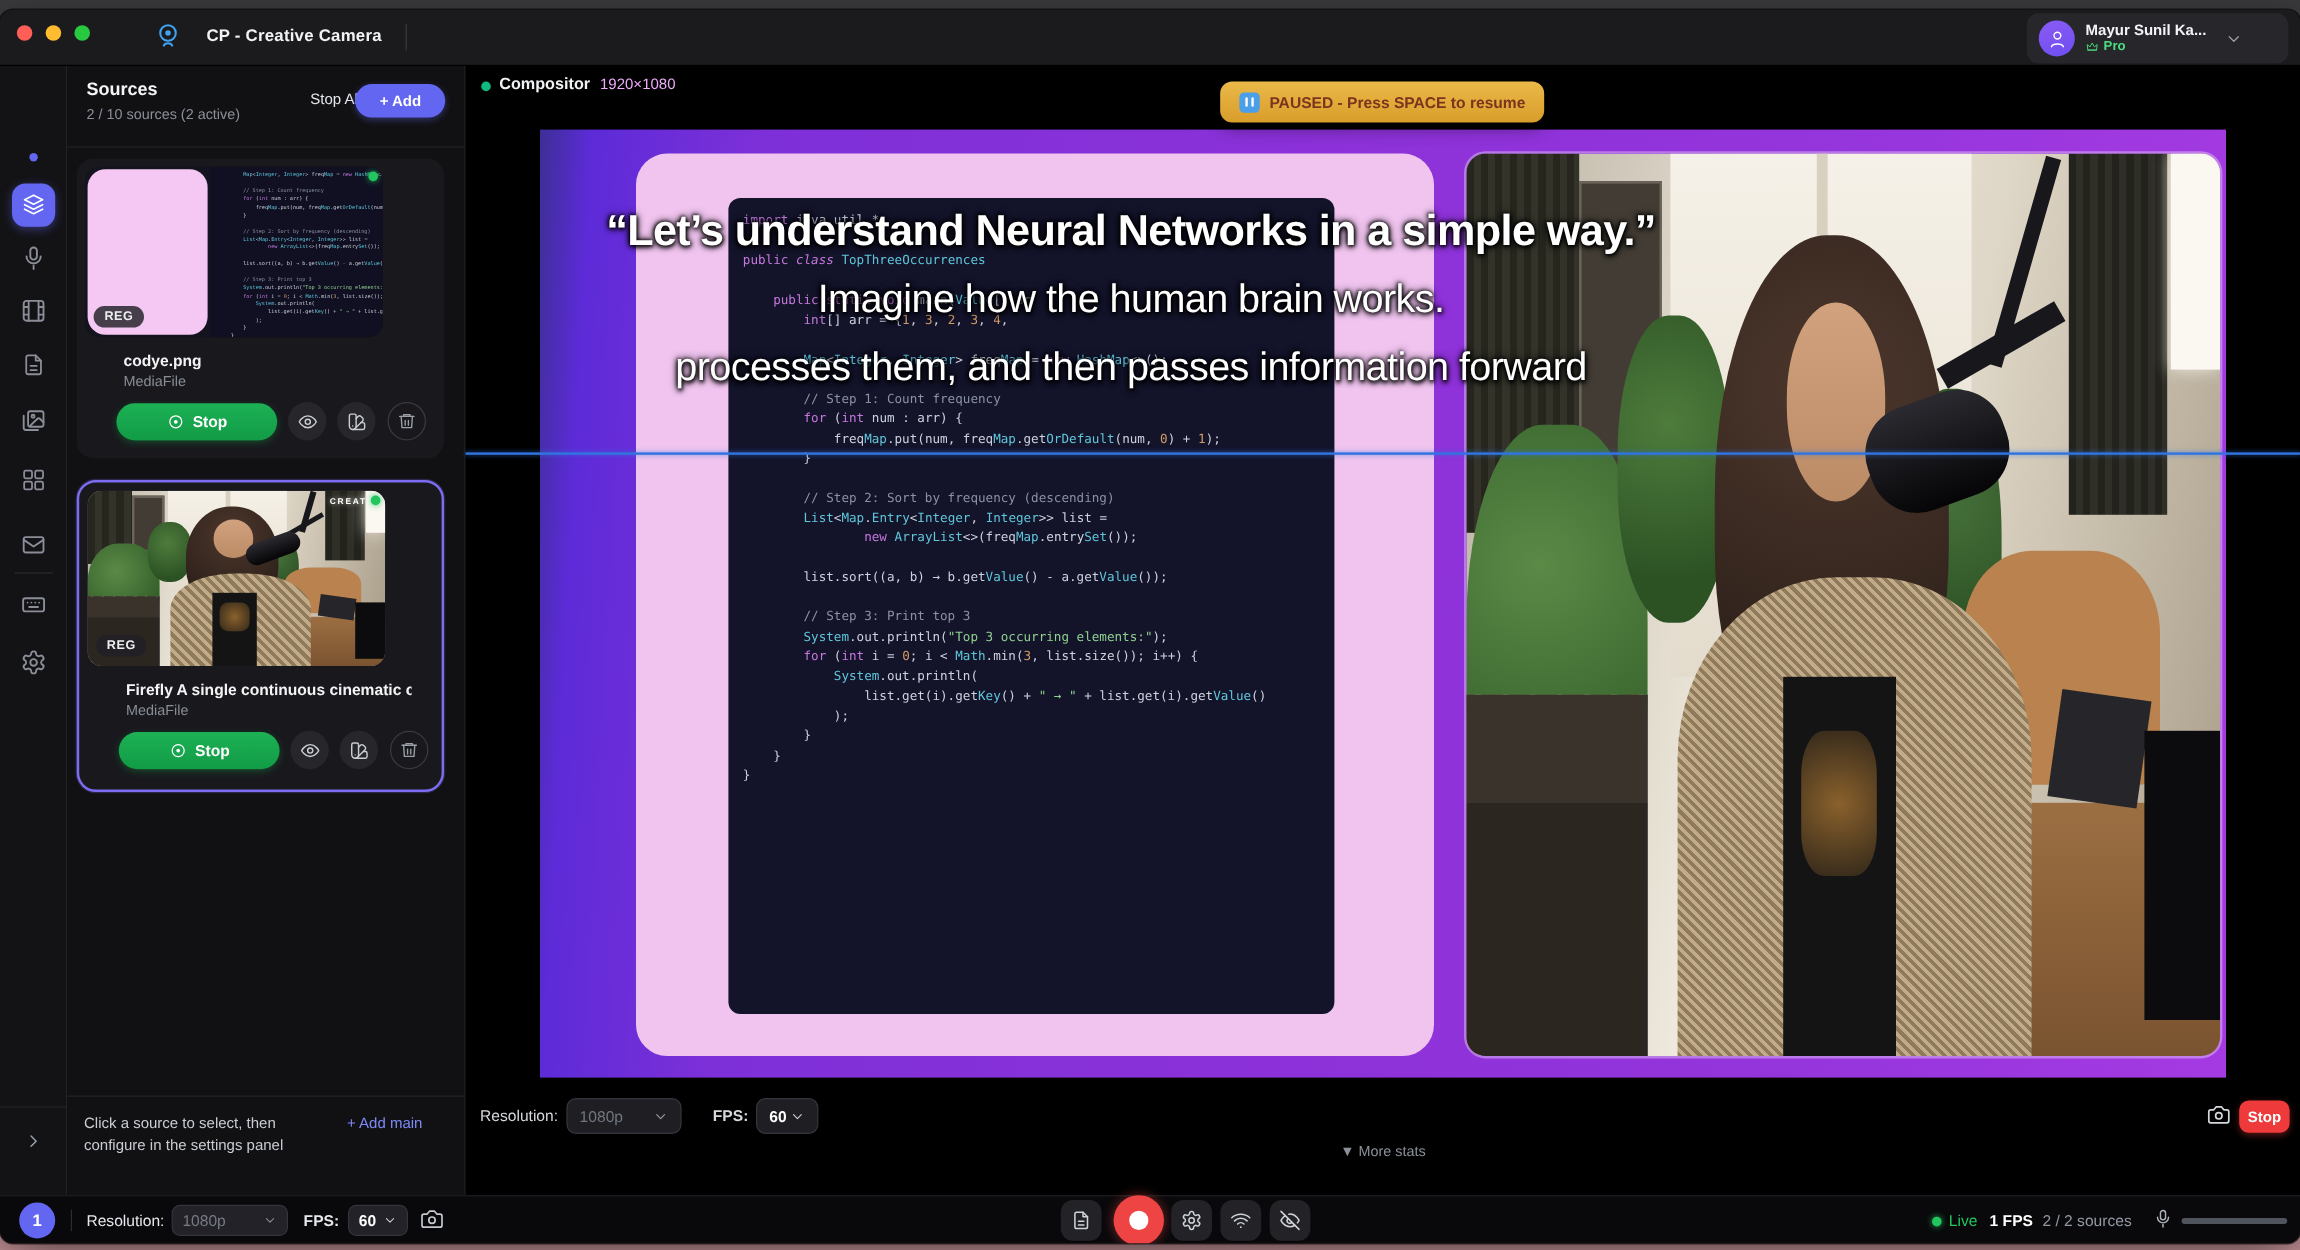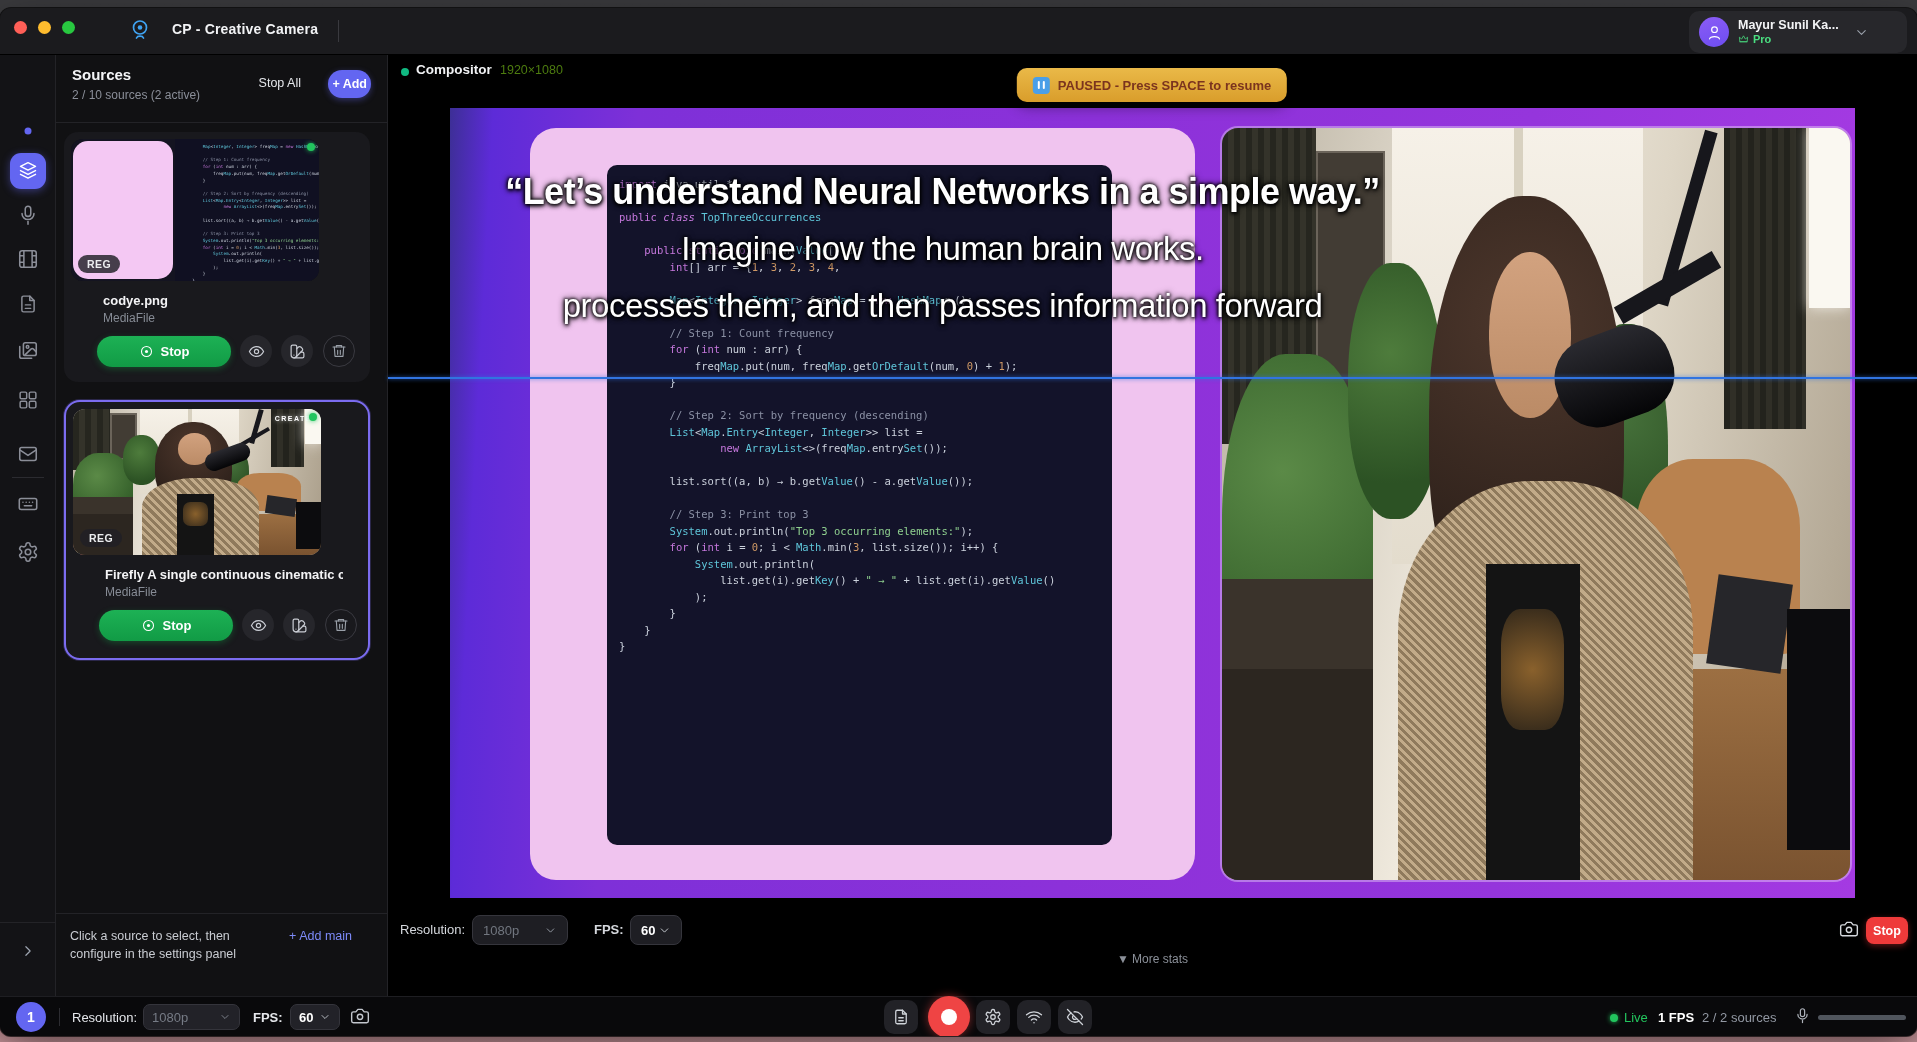--- a/index.html
+++ b/index.html
@@ -27,42 +27,42 @@
   .ricon{position:absolute;left:50%;transform:translate(-50%,-50%);color:#8b8e98}
   .rail-div{position:absolute;left:12px;width:32px;height:1px;background:#2b2b30;top:422px}
   .rail-bottom{position:absolute;left:0;right:0;top:867px;border-top:1px solid #232327;bottom:0}
   .rail-chev{position:absolute;left:50%;top:28px;transform:translate(-50%,-50%);color:#9ca3af}
   
   .sources{position:absolute;left:56px;top:47px;width:332px;bottom:40px;background:#111113;border-right:1px solid #232327}
   .src-head{position:absolute;top:0;left:0;right:0;height:67px}
   .src-title{position:absolute;left:16px;top:11px;font-size:15px;font-weight:bold;color:#f4f5f7}
   .src-sub{position:absolute;left:16px;top:33px;font-size:12px;color:#8b8f99}
   .stop-all{position:absolute;right:86px;top:21px;font-size:12.5px;color:#e5e7eb;cursor:pointer}
-  .add-btn{position:absolute;right:16px;top:15px;height:28px;padding:0 4px;border-radius:14px;background:#6366f1;color:#fff;font-size:12.5px;font-weight:bold;display:flex;align-items:center;box-shadow:0 2px 6px rgba(99,102,241,.4)}
+  .add-btn{position:absolute;right:16px;top:15px;height:28px;padding:0 20px;border-radius:14px;background:#6366f1;color:#fff;font-size:12.5px;font-weight:bold;display:flex;align-items:center;box-shadow:0 2px 6px rgba(99,102,241,.4)}
   .src-divider{position:absolute;top:67px;left:0;right:0;height:1px;background:#232327}
   .card{position:absolute;left:8px;width:306px;background:#19191d;border-radius:14px;padding:7px}
   .card.sel{border:2px solid #7b6cf0;border-radius:16px;box-shadow:0 0 0 1px rgba(123,108,240,.25)}
   .thumb{position:relative;width:248px;border-radius:12px;overflow:hidden;background:#101018}
   .reg{position:absolute;left:7px;bottom:8px;background:rgba(32,32,38,.82);color:#ecedef;font-size:10.5px;font-weight:bold;letter-spacing:.5px;padding:3px 9px;border-radius:9px}
   .live-dot{position:absolute;right:4px;top:4px;width:8px;height:8px;border-radius:50%;background:#22c55e;box-shadow:0 0 5px rgba(34,197,94,.9)}
   .create-lbl{position:absolute;right:9px;top:6px;font-size:7px;font-weight:bold;color:#fff;letter-spacing:1.5px;text-shadow:0 0 4px rgba(255,255,255,.7)}
   .card-title{margin:12px 0 0 32px;font-size:13px;font-weight:bold;color:#f4f4f6;width:238px;white-space:nowrap;overflow:hidden}
   .card-sub{margin:3px 0 0 32px;font-size:12px;color:#878c96}
   .card-actions{display:flex;align-items:center;margin:10px 0 6px 26px}
   .stop-pill{width:134px;height:31px;border-radius:16px;background:linear-gradient(180deg,#1db155,#119b45);color:#fff;font-size:13px;font-weight:bold;display:flex;align-items:center;justify-content:center;gap:7px;box-shadow:0 2px 6px rgba(20,160,70,.35)}
   .cbtn{width:32px;height:32px;border-radius:50%;background:#26262b;color:#c9ccd3;display:flex;align-items:center;justify-content:center;margin-left:9px}
   .cbtn.ghost{background:transparent;border:1px solid #3a3a41;color:#9aa0a9;margin-left:10px}
   .src-hint{position:absolute;left:0;right:0;top:858px;bottom:0;border-top:1px solid #232327;padding:13px 14px 0 14px;display:flex}
   .hint-text{font-size:12.5px;color:#c9ccd2;line-height:1.45;width:212px}
   .add-more{width:70px;text-align:right;font-size:12.5px;color:#7d8af8;line-height:1.45}
   
   .compositor{position:absolute;left:388px;right:0;top:47px;bottom:40px;background:#000}
   .comp-head-dot{position:absolute;left:13px;top:13px;width:8px;height:8px;border-radius:50%;background:#10b981}
   .comp-label{position:absolute;left:28px;top:7px;font-size:13.5px;font-weight:bold;color:#f1f2f4}
-  .comp-res{position:absolute;left:112px;top:8px;font-size:12.5px;color:#4d7c0f}
+  .comp-res{position:absolute;left:112px;top:8px;font-size:12.5px;color:#f0abfc}
   .banner{position:absolute;left:764px;top:13px;transform:translateX(-50%);height:34px;background:linear-gradient(180deg,#eab948,#d99d2b);border-radius:10px;display:flex;align-items:center;gap:8px;padding:0 16px;box-shadow:0 4px 14px rgba(0,0,0,.45);white-space:nowrap;z-index:30}
   .pause-ico{width:17px;height:17px;border-radius:4px;background:#4a9fe8;display:flex;align-items:center;justify-content:center;gap:2.5px}
   .pause-ico i{display:block;width:2.5px;height:8px;background:#fff;border-radius:1px}
   .banner span{font-size:13px;font-weight:bold;color:#7b341e}
   .canvas{position:absolute;left:62px;top:53px;width:1405px;height:790px;overflow:hidden;
     background:linear-gradient(93deg,#3d2f96 0%,#5d2bd8 3%,#7e30d8 13%,#8c31d9 45%,#9535dc 75%,#a43ae2 100%)}
   .pink-panel{position:absolute;left:80px;top:20px;width:665px;height:752px;background:#f0c4ef;border-radius:26px}
   .editor{position:absolute;left:157px;top:57px;width:505px;height:680px;background:#13132a;border-radius:10px;padding:11px 0 0 12px;overflow:hidden}
   .code-line{font-family:"DejaVu Sans Mono",monospace;font-size:10.5px;line-height:16.5px;white-space:pre;color:#ccd2dd}
   .video-panel{position:absolute;left:772px;top:20px;width:628px;height:752px;border-radius:16px;overflow:hidden;box-shadow:0 0 0 2px rgba(255,255,255,.35)}

